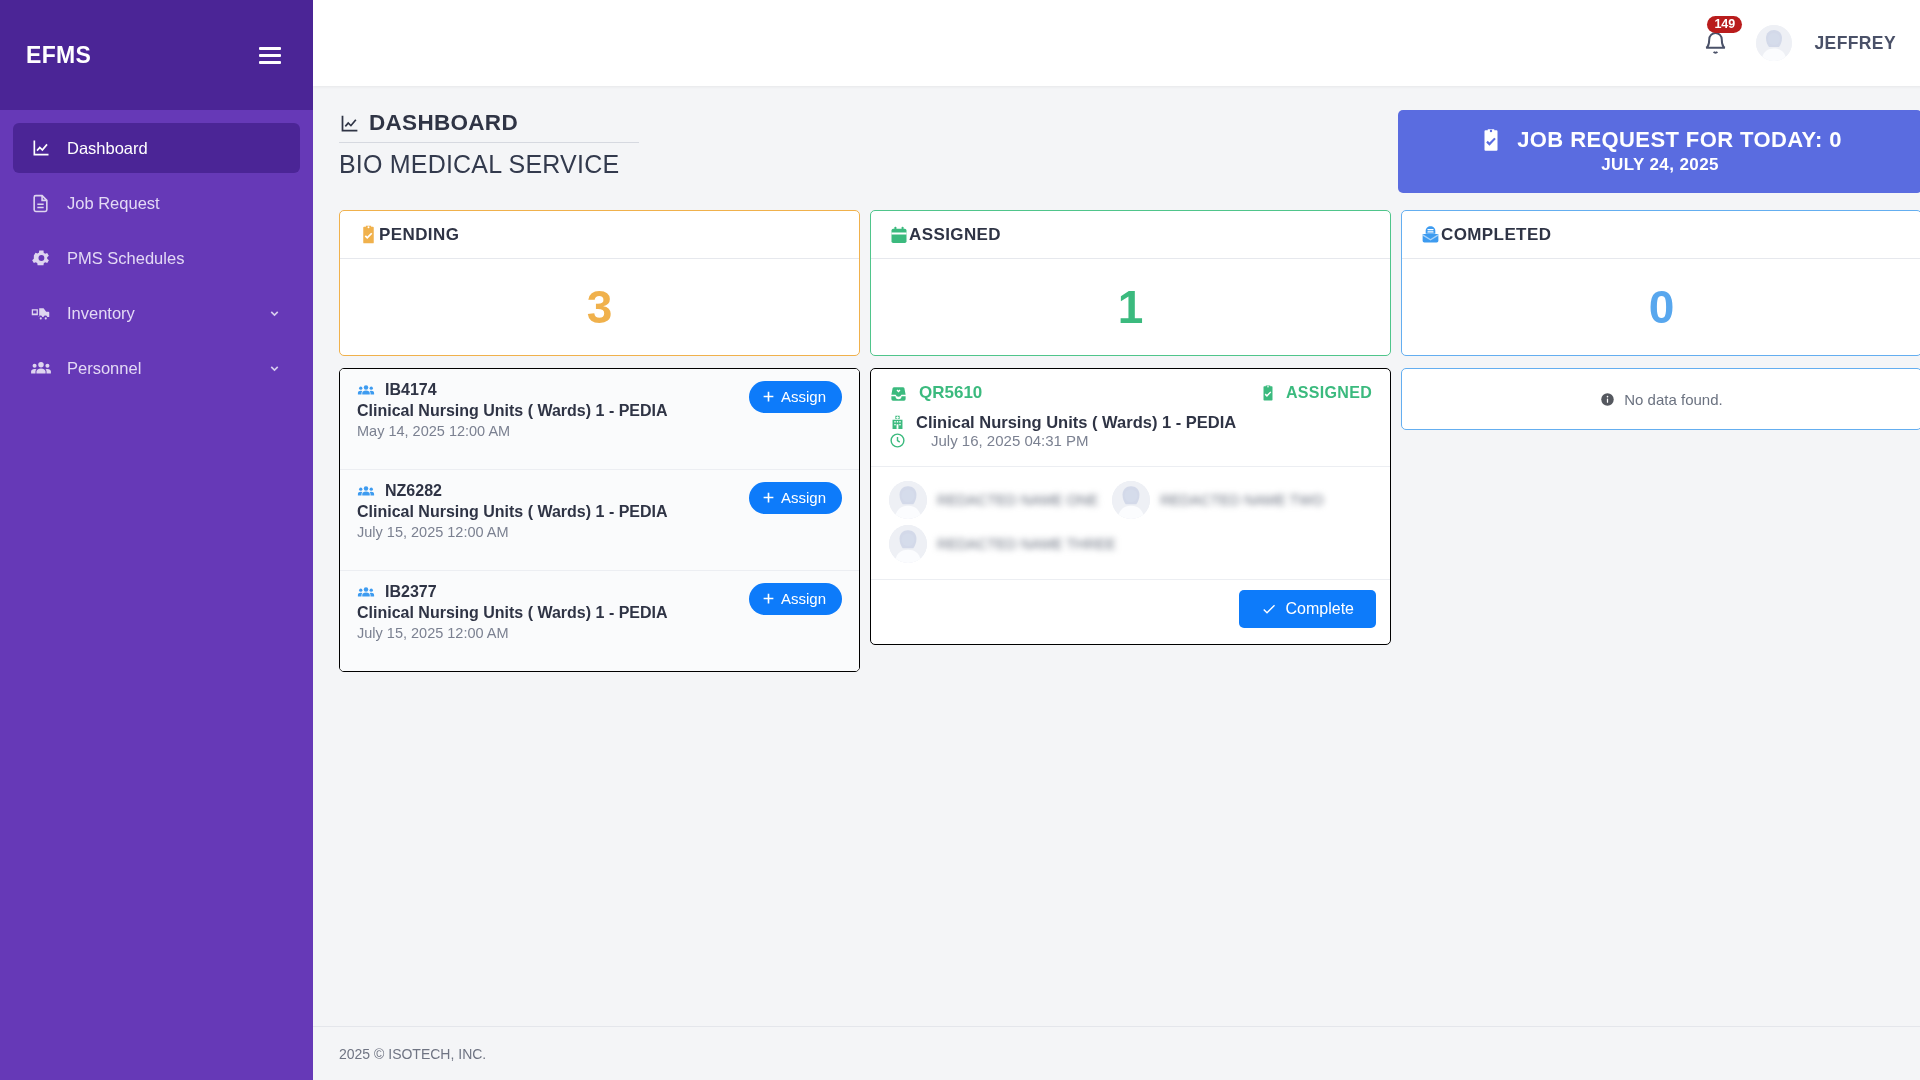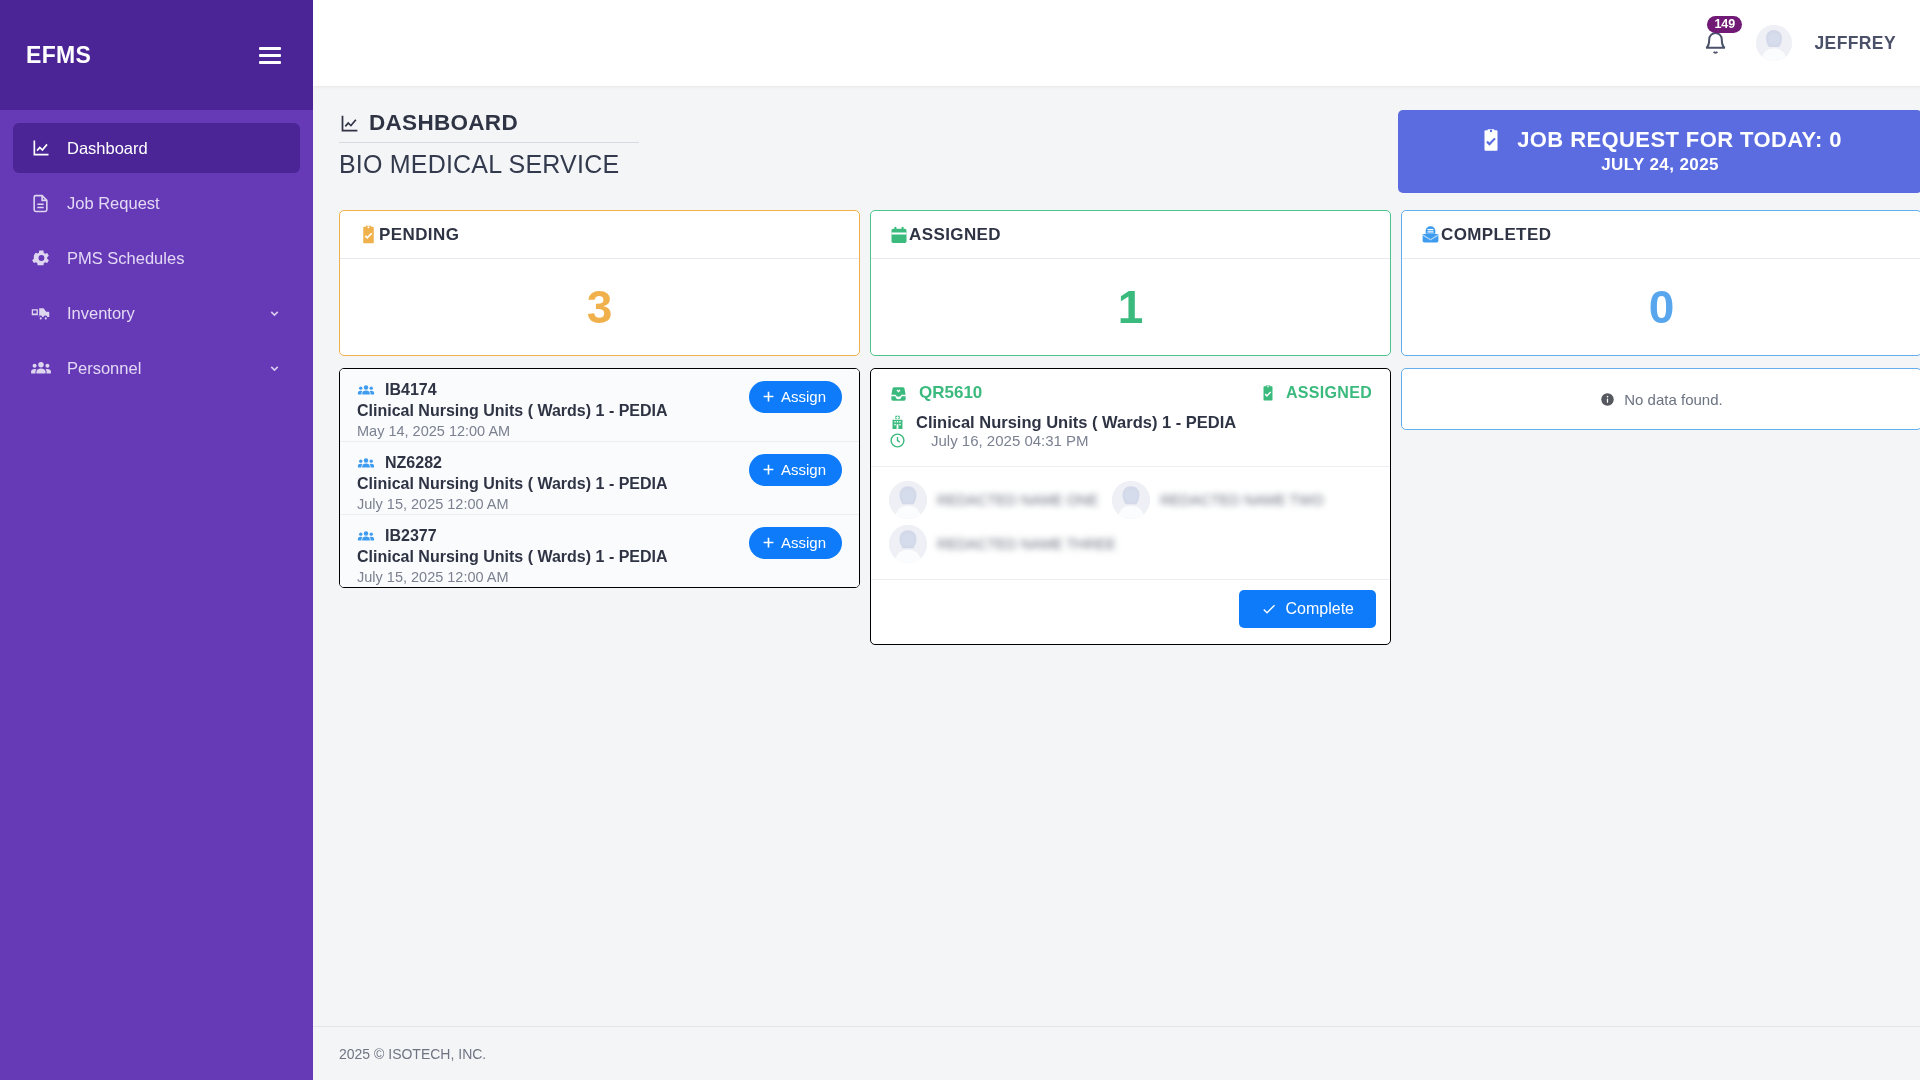--- a/index.html
+++ b/index.html
@@ -45,21 +45,21 @@
   .topbar {
     height: 86px; background: #ffffff;
     display: flex; align-items: center; justify-content: flex-end;
     padding-right: 52px; gap: 22px;
     box-shadow: 0 1px 3px rgba(0,0,0,.06);
     position: relative; z-index: 4;
   }
   .bell-wrap { position: relative; cursor: pointer; padding: 6px; }
   .badge {
     position: absolute; top: -9px; left: 10px;
-    background: #701a75; color: #fff;
+    background: #b91c1c; color: #fff;
     font-size: 12.5px; font-weight: bold;
     border-radius: 10px; padding: 2px 7px 3px; line-height: 1;
   }
   .avatar {
     width: 36px; height: 36px; border-radius: 50%;
     background: #eef0f5; overflow: hidden; display: block;
   }
   .username { color: #4a5168; font-size: 17.5px; font-weight: bold; letter-spacing: .4px; }
 
   .content { flex: 1; padding: 24px 26px 0 26px; position: relative; overflow: hidden; }
@@ -100,21 +100,21 @@
   .card-assigned { border-color: #4fc58b; }
   .card-completed { border-color: #64aef0; }
   .num-pending { color: #f0b14c; }
   .num-assigned { color: #3bba7e; }
   .num-completed { color: #58a7ee; }
 
   .list-card { background: #fff; border-radius: 5px; border: 1px solid; overflow: hidden; }
 
   .pending-row {
     display: flex; align-items: flex-start; justify-content: space-between;
-    padding: 12px 17px 2px 17px; border-bottom: 1px solid #eceef2;
+    padding: 12px 17px 30px 17px; border-bottom: 1px solid #eceef2;
     background: #fafbfc;
   }
   .pending-row:last-child { border-bottom: none; }
   .pr-left { display: flex; flex-direction: column; gap: 3px; }
   .pr-code { display: flex; align-items: center; gap: 10px; font-size: 16px; font-weight: bold; color: #2f3445; }
   .pr-unit { font-size: 16px; font-weight: bold; color: #2f3445; }
   .pr-date { font-size: 14.5px; color: #7b8191; }
   .assign-btn {
     display: flex; align-items: center; gap: 6px;
     background: #0d7bfa; color: #fff; border: none; border-radius: 18px;

